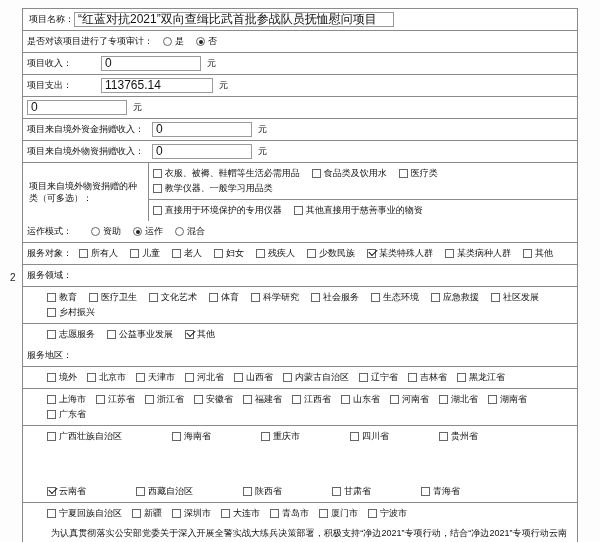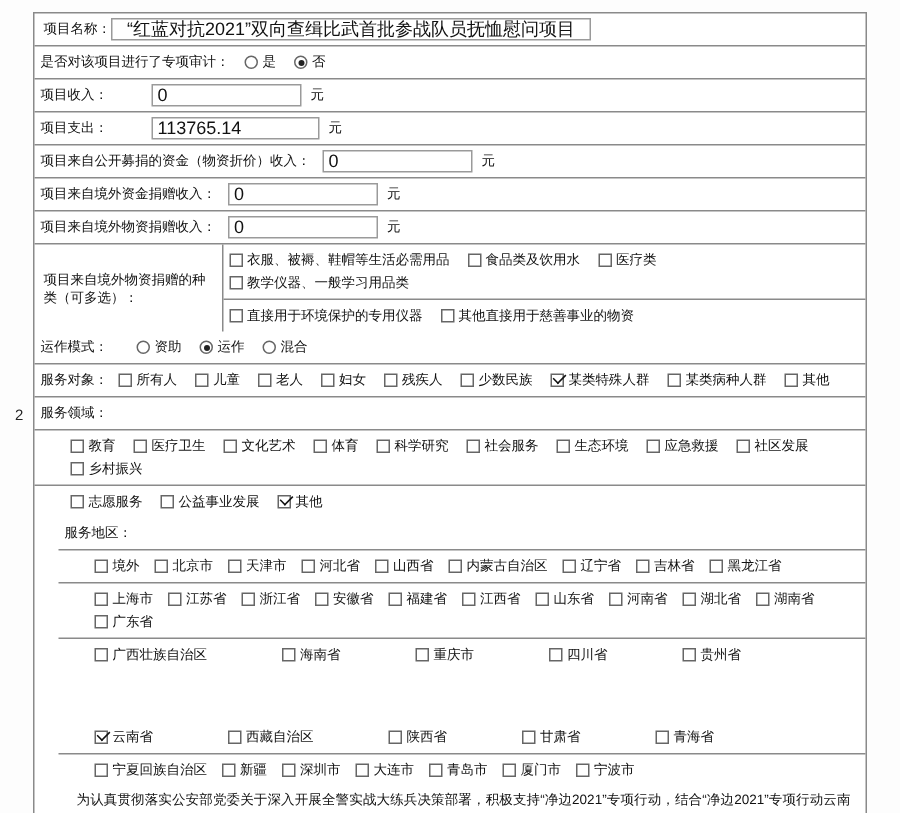--- a/index.html
+++ b/index.html
@@ -108,21 +108,20 @@
   }
   .opt {
     display: inline-flex;
     align-items: center;
     margin-right: 12px;
     white-space: nowrap;
     line-height: 15px;
   }
   .title-row .cell {
     padding-left: 6px;
-    text-align: center;
   }
   .sec-marker {
     position: absolute;
     left: 10px;
     top: 272px;
     font-size: 10px;
     color: #222;
   }
   .intro-row {
     display: block;
@@ -216,21 +215,20 @@
     <div class="row">
       <div class="cell">
         <span class="label-plain nowrap" style="width:74px;">项目支出：</span>
         <span class="inputbox" style="width:112px;">113765.14</span>
         <span class="unit">元</span>
       </div>
     </div>
 
     <div class="row">
       <div class="cell">
-        <span class="label-plain nowrap" style="margin-right:8px;">项目来自公开募捐的资金（物资折价）收入：</span>
         <span class="inputbox" style="width:100px;">0</span>
         <span class="unit">元</span>
       </div>
     </div>
 
     <div class="row">
       <div class="cell">
         <span class="label-plain nowrap" style="margin-right:8px;">项目来自境外资金捐赠收入：</span>
         <span class="inputbox" style="width:100px;">0</span>
         <span class="unit">元</span>
@@ -408,21 +406,21 @@
             </span>
             <span class="opt">
               <span class="checkbox checked"></span>
               <span>其他</span>
             </span>
           </div>
         </div>
       </div>
     </div>
 
-    <div class="row" style="border-bottom:none;margin-left:16px;">
+    <div class="row" style="border-bottom:none;">
       <div class="sub-block">
         <div class="sub-row" style="border-bottom:1px solid #8a8a8a;">
           <div class="cell">
             <span class="label-plain nowrap">服务地区：</span>
           </div>
         </div>
         <div class="sub-row" style="border-bottom:1px solid #8a8a8a;">
           <div class="cell area-list" style="padding-left:24px;">
             <span class="opt">
               <span class="checkbox"></span>

